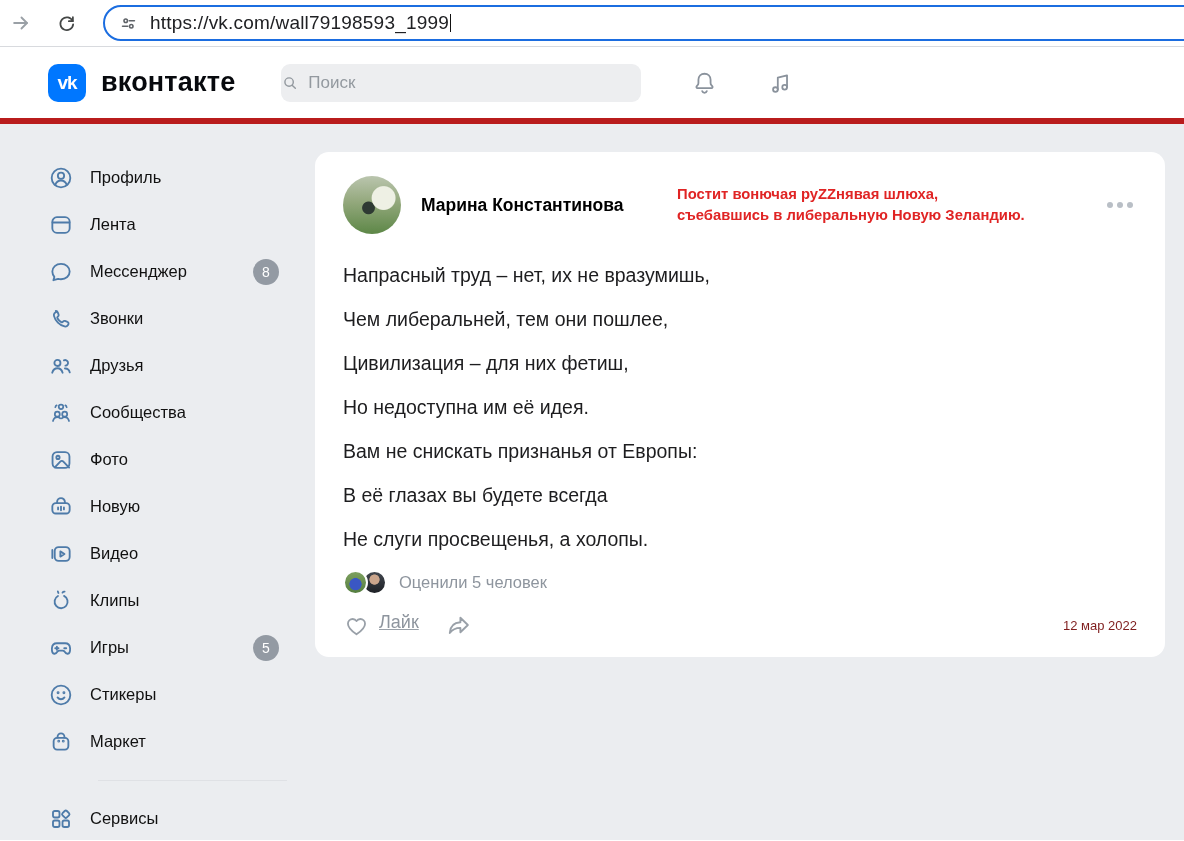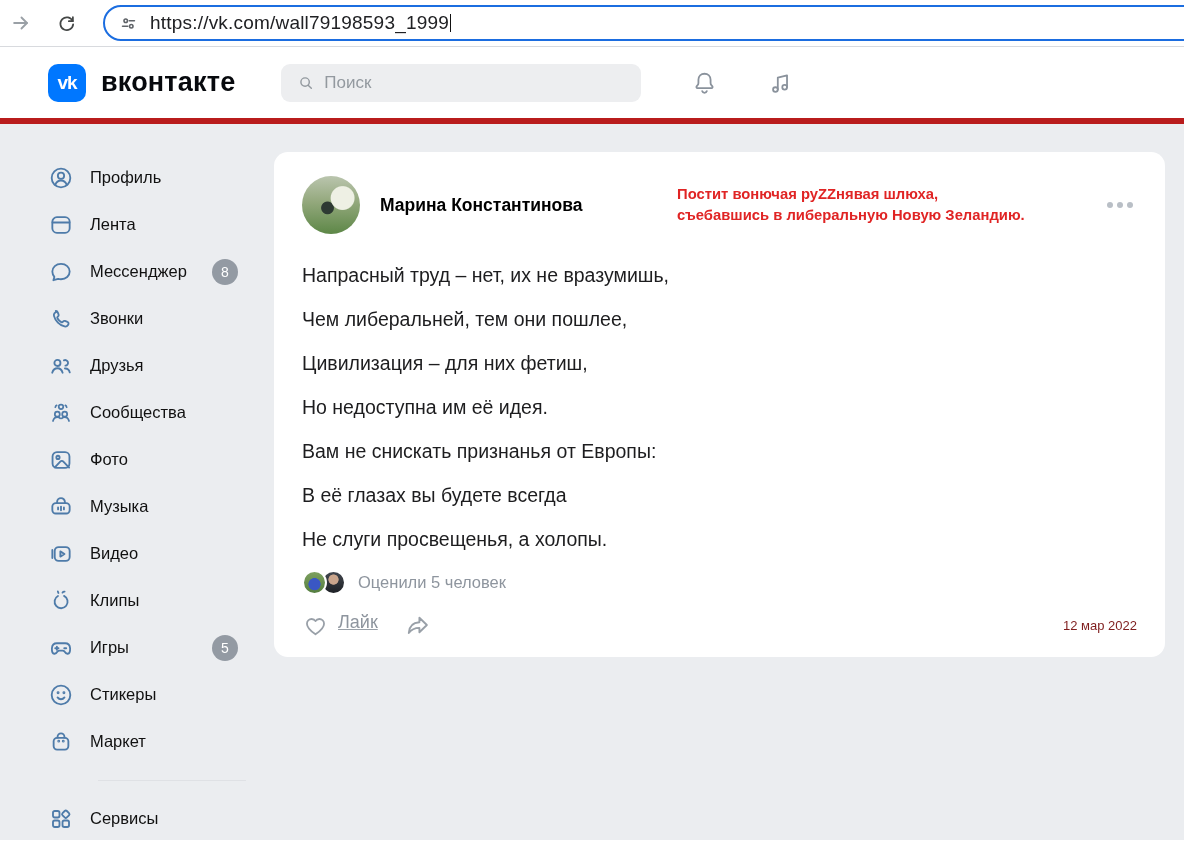--- a/index.html
+++ b/index.html
@@ -21,31 +21,31 @@
 
   
   .vk-header { height:77px; background:#fff; border-bottom:6px solid #b91c1c;
     display:flex; align-items:center; padding:0 48px; }
   .vk-logo { width:38px; height:38px; border-radius:10px; background:#0077ff;
     color:#fff; display:flex; align-items:center; justify-content:center;
     font-weight:700; font-size:19px; letter-spacing:-1px; }
   .vk-brand { margin-left:15px; font-size:27px; font-weight:700; color:#07090d;
     letter-spacing:.2px; }
   .vk-search { margin-left:46px; width:360px; height:38px; background:#edeef0;
-    border-radius:9px; display:flex; align-items:center; padding-left:16px;
+    border-radius:9px; display:flex; align-items:center; padding-left:0;
     color:#93999f; }
   .vk-search .ph { margin-left:9px; font-size:17px; }
   .hdr-ico { color:#8a929c; display:flex; align-items:center; }
   .bell { margin-left:50px; }
   .notes { margin-left:49px; }
 
   
   .page { display:flex; background:#ebedf0; height:716px; }
 
-  .sidebar { width:274px; padding:30px 0 0 48px; flex:none; }
+  .sidebar { width:315px; padding:30px 0 0 48px; flex:none; }
   .s-item { height:47px; display:flex; align-items:center; cursor:pointer; }
   .s-ico { width:26px; height:26px; color:#4e7ba9; flex:none;
     display:flex; align-items:center; justify-content:center; }
   .s-label { margin-left:16px; font-size:16.5px; color:#111; }
   .s-badge { margin-left:auto; margin-right:36px; width:26px; height:26px;
     border-radius:50%; background:#939aa3; color:#fff; font-size:14px;
     display:flex; align-items:center; justify-content:center; }
   .s-divider { height:1px; background:#dfe1e5; margin:15px 28px 14px 50px; }
 
   .content { flex:1; padding:28px 19px 0 0; }
@@ -224,21 +224,21 @@
     </div>
 
     <div class="s-item">
       <span class="s-ico">
         <svg width="26" height="26" viewBox="0 0 24 24" fill="none" stroke="currentColor" stroke-width="1.7" stroke-linecap="round" stroke-linejoin="round">
             <rect x="4" y="8.4" width="16" height="9.6" rx="3.2"></rect>
             <path d="M8.4 8.2V7.4a3.6 3.6 0 0 1 7.2 0v.8"></path>
             <path d="M9.3 12.4v1.8M12 11.6v3.4M14.7 12.4v1.8"></path>
           </svg>
       </span>
-      <span class="s-label">Музыка</span>
+      <span class="s-label">Новую</span>
     </div>
 
     <div class="s-item">
       <span class="s-ico">
         <svg width="26" height="26" viewBox="0 0 24 24" fill="none" stroke="currentColor" stroke-width="1.7" stroke-linecap="round" stroke-linejoin="round">
             <rect x="6.2" y="5.6" width="13.8" height="12.8" rx="3.6"></rect>
             <path d="M4 8.3v7.4"></path>
             <path d="M11.4 9.6l3.8 2.4-3.8 2.4z"></path>
           </svg>
       </span>

